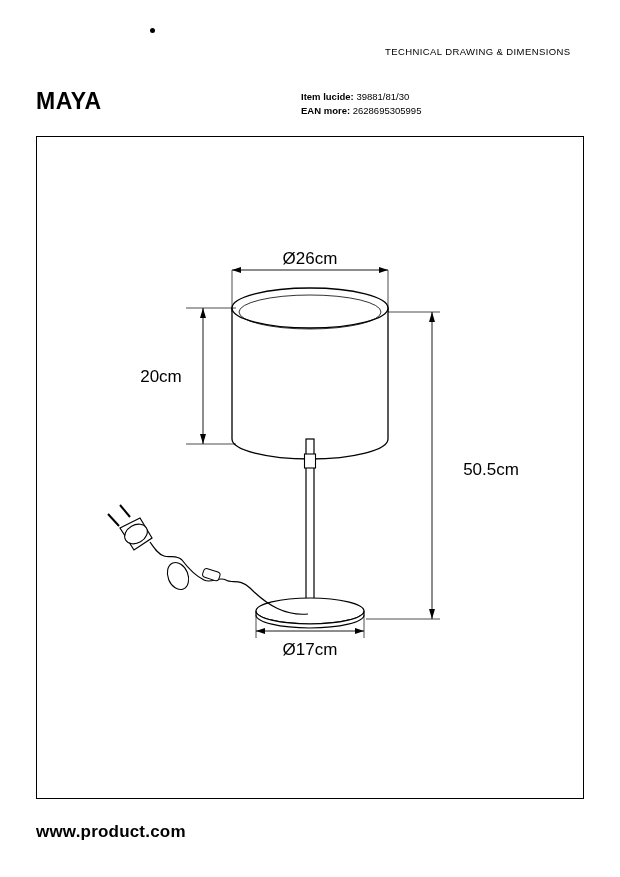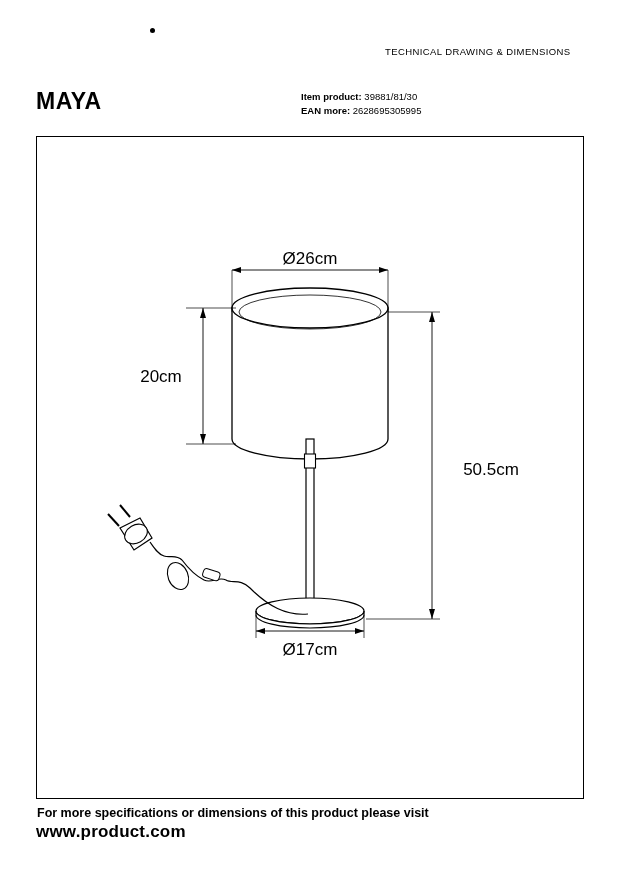--- a/index.html
+++ b/index.html
@@ -129,21 +129,21 @@
 <div class="page">
 
   <div class="logo-dot"></div>
 
   <div class="header-right">TECHNICAL DRAWING &amp; DIMENSIONS</div>
 
   <div class="product-name">MAYA</div>
 
   <div class="meta">
     <div>
-      <b>Item product:</b>
+      <b>Item lucide:</b>
       <span>39881/81/30</span>
     </div>
     <div>
       <b>EAN more:</b>
       <span>2628695305995</span>
     </div>
   </div>
 
   <div class="frame"></div>
 
@@ -198,16 +198,15 @@
 
     <line x1="220" y1="479" x2="220" y2="502" stroke="#000000" stroke-width="0.7"></line>
     <line x1="328" y1="479" x2="328" y2="502" stroke="#000000" stroke-width="0.7"></line>
     <line x1="220" y1="495" x2="328" y2="495" stroke="#000000" stroke-width="0.9"></line>
     <polygon points="220,495 229,492 229,498" fill="#000"></polygon>
     <polygon points="328,495 319,492 319,498" fill="#000"></polygon>
     <text class="dim-label" x="274" y="519" text-anchor="middle">Ø17cm</text>
 
   </svg>
 
-  <div class="footer-line1">For more specifications or dimensions of this product please visit</div>
   <div class="footer-line2">www.product.com</div>
 
 </div>
 
 </body></html>

